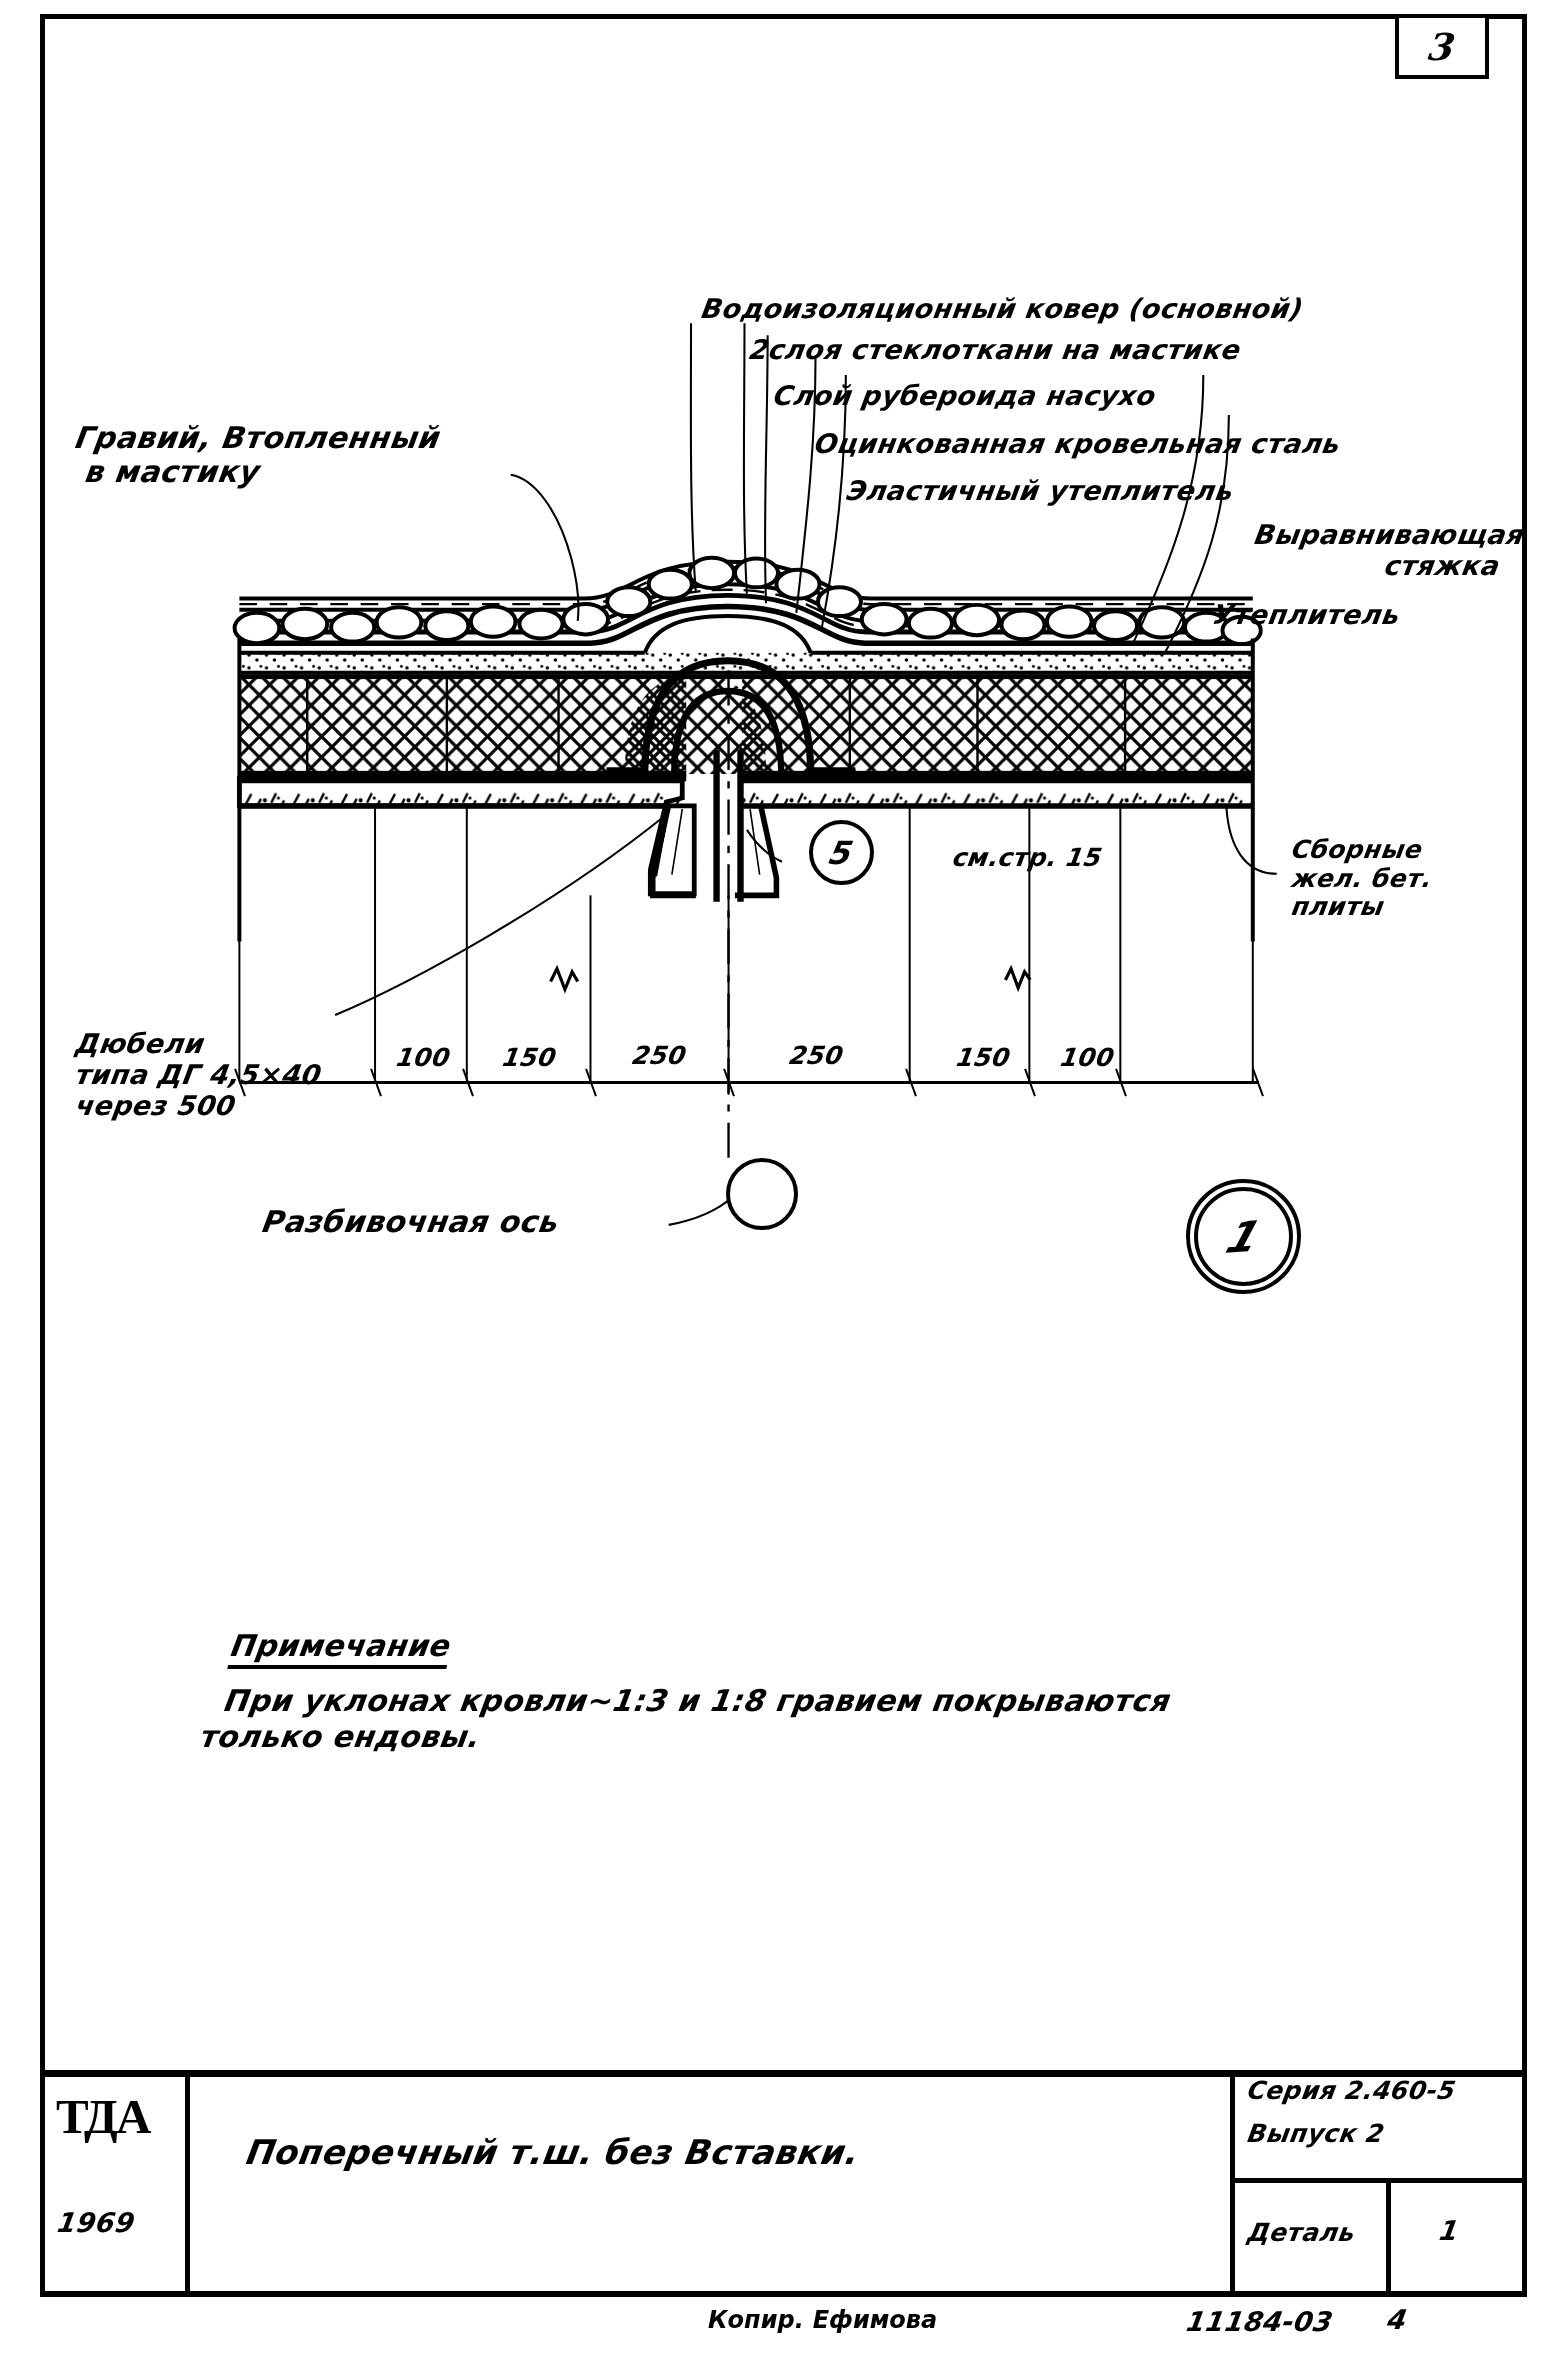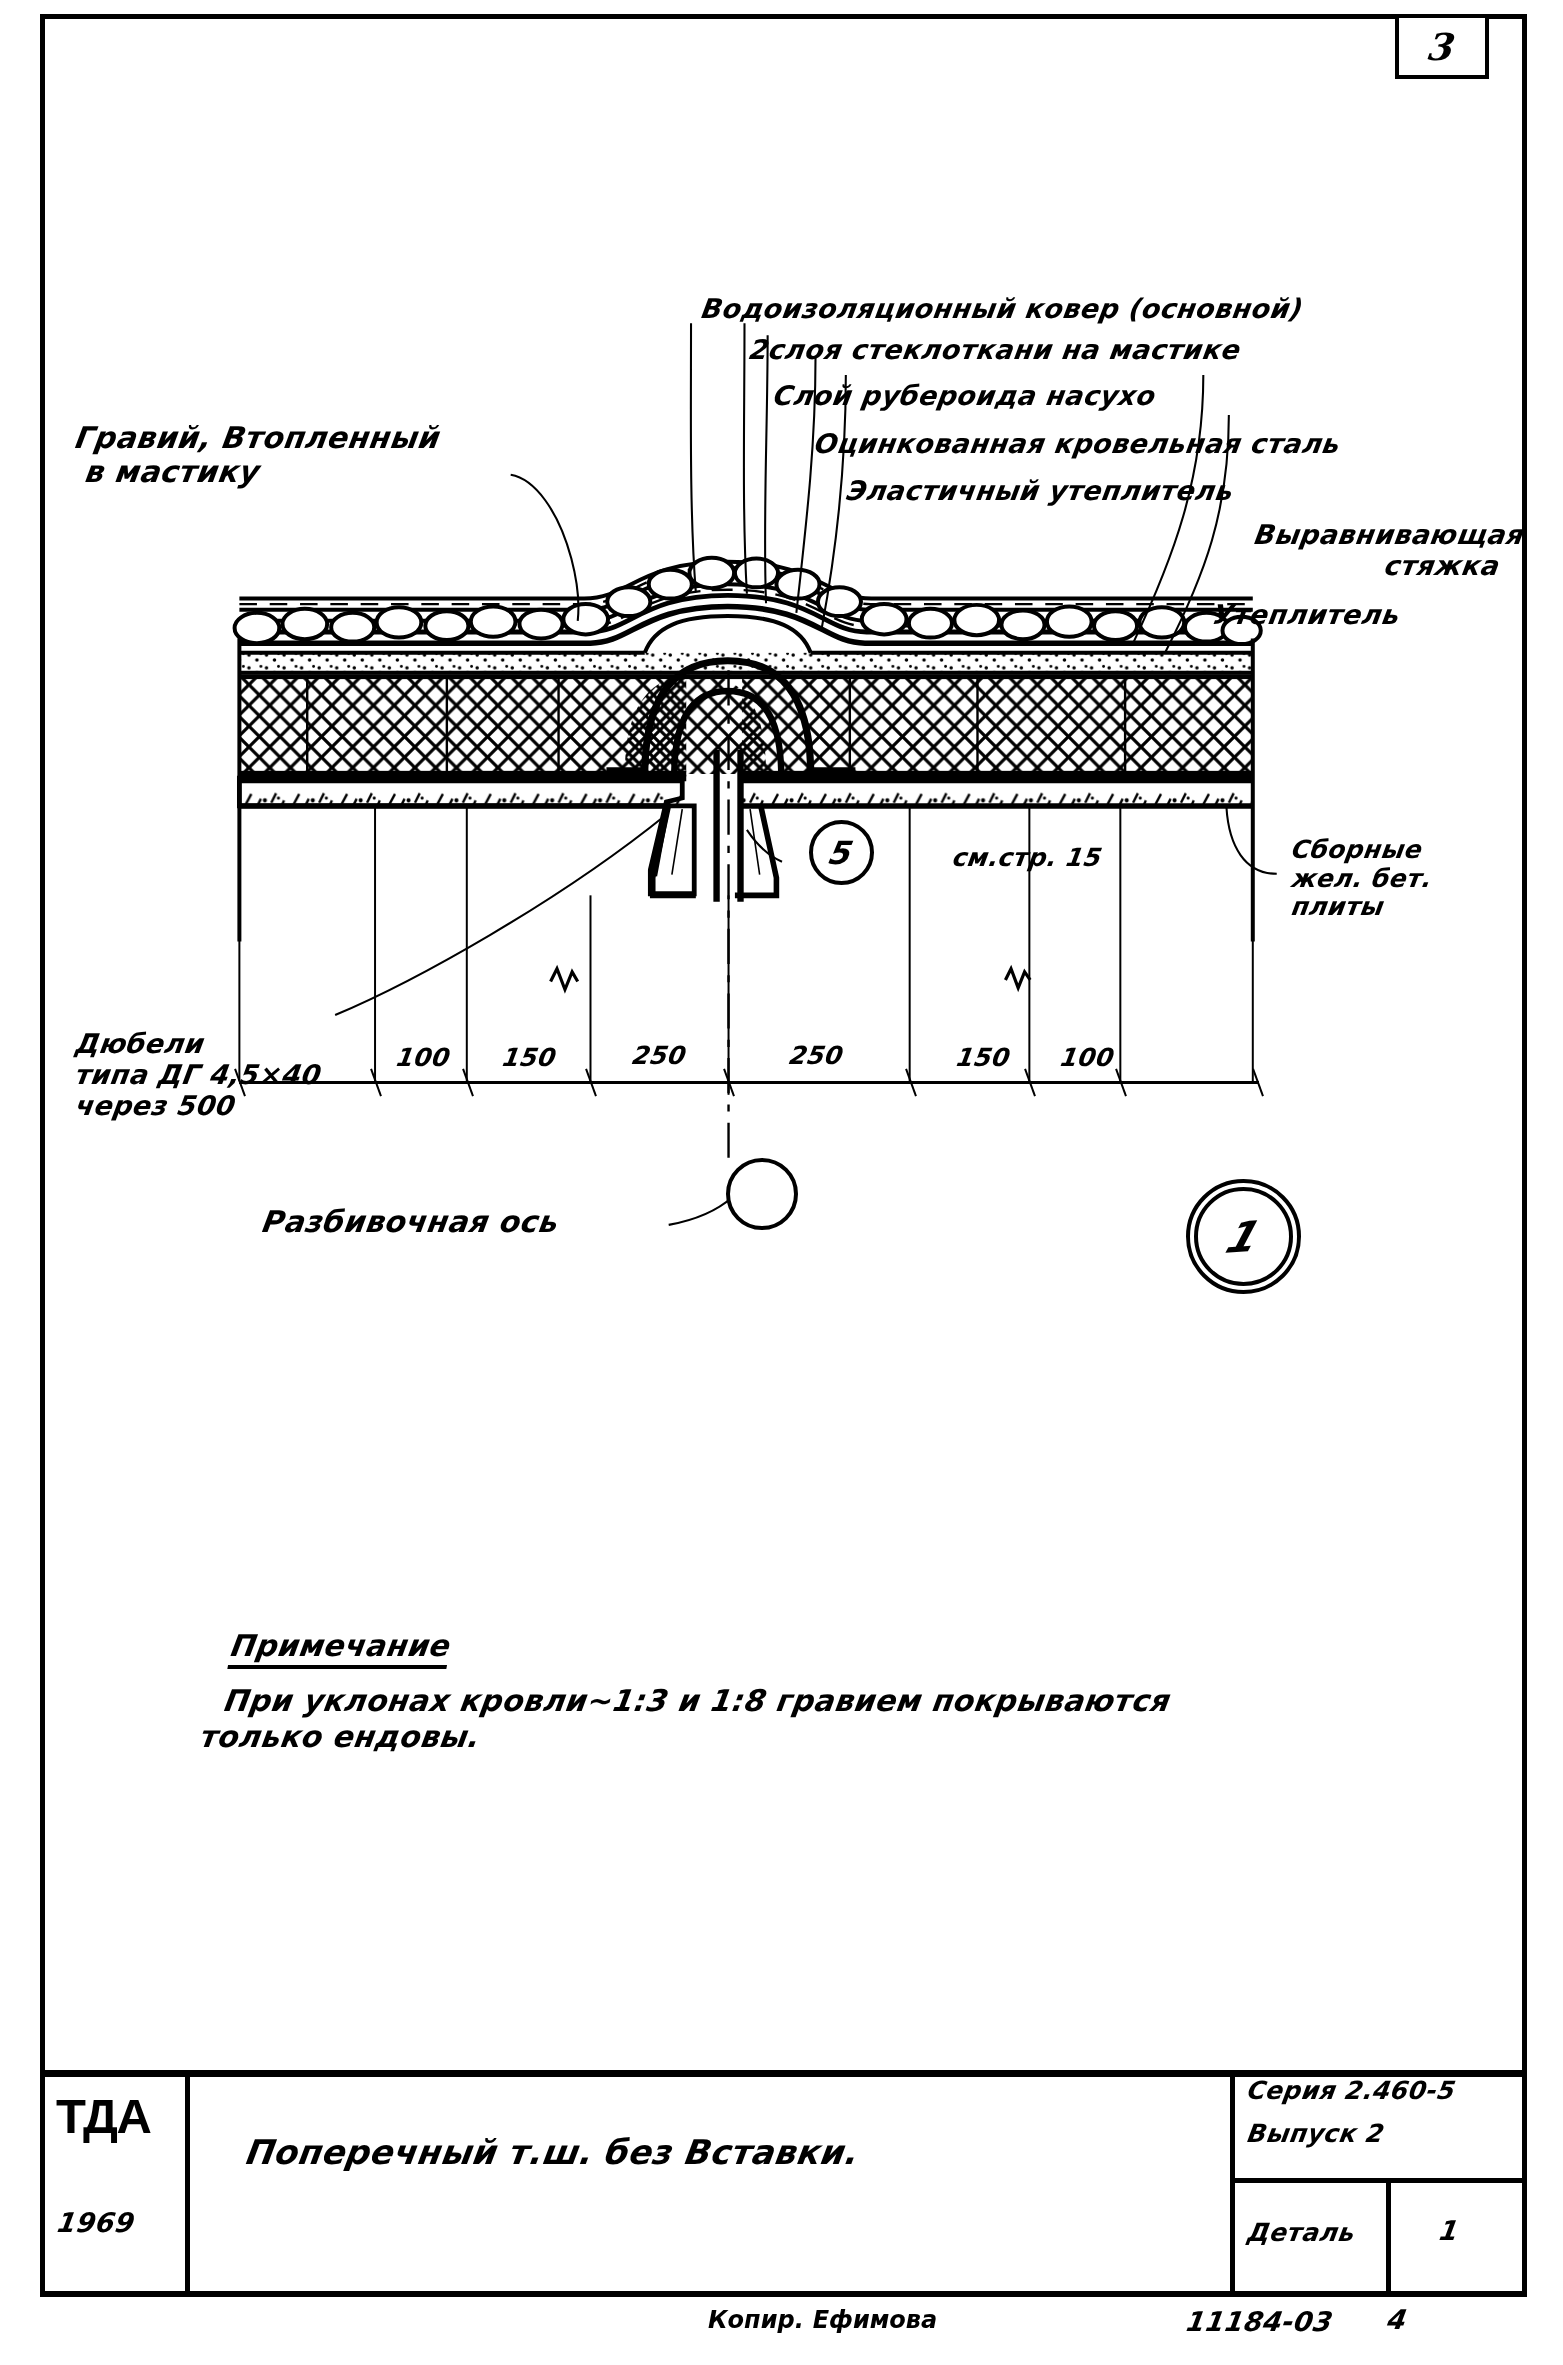--- a/index.html
+++ b/index.html
@@ -54,21 +54,21 @@
   .tb-cellB{left:190px;top:2070px;width:1045px;height:227px;
             border-right:5.6px solid #000;}
   .tb-cellC{left:1235px;top:2070px;width:292px;height:113px;
             border-bottom:5.6px solid #000;}
   .tb-cellD{left:1235px;top:2183px;width:156px;height:113px;
             border-right:5.6px solid #000;}
   .tb-cellE{left:1391px;top:2183px;width:136px;height:113px;}
   .tb-bottom{left:40px;top:2291px;width:1487px;height:5.6px;background:#000;}
 
   .tda{
-    font-family:Liberation Sans, sans-serif;
+    font-family:Liberation Serif, serif;
     font-weight:700;font-size:49px;letter-spacing:-1.6px;
   }
   .sig{
     font-family:"DejaVu Sans","Liberation Sans",sans-serif;
     font-style:italic;font-weight:700;font-size:24px;
     transform:skewX(-22deg);white-space:nowrap;
   }
 
   
   .dimline{position:absolute;background:#000;height:3.2px;}

